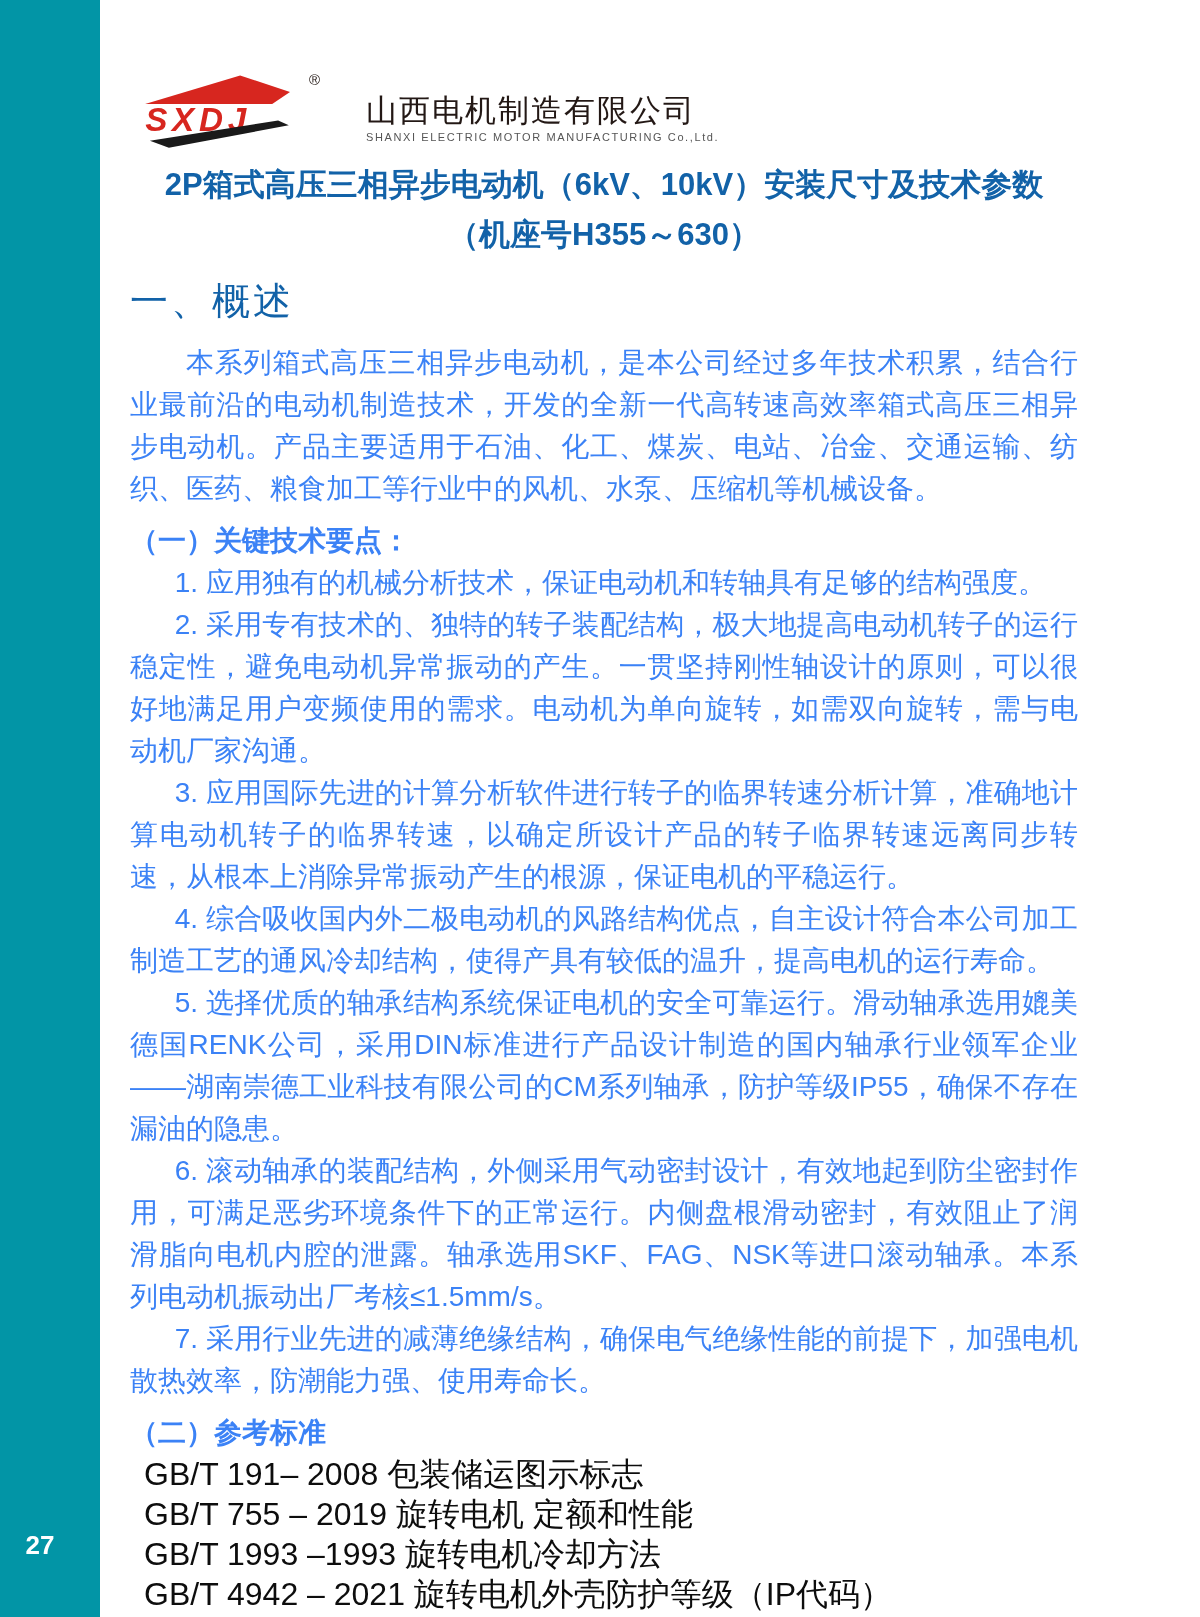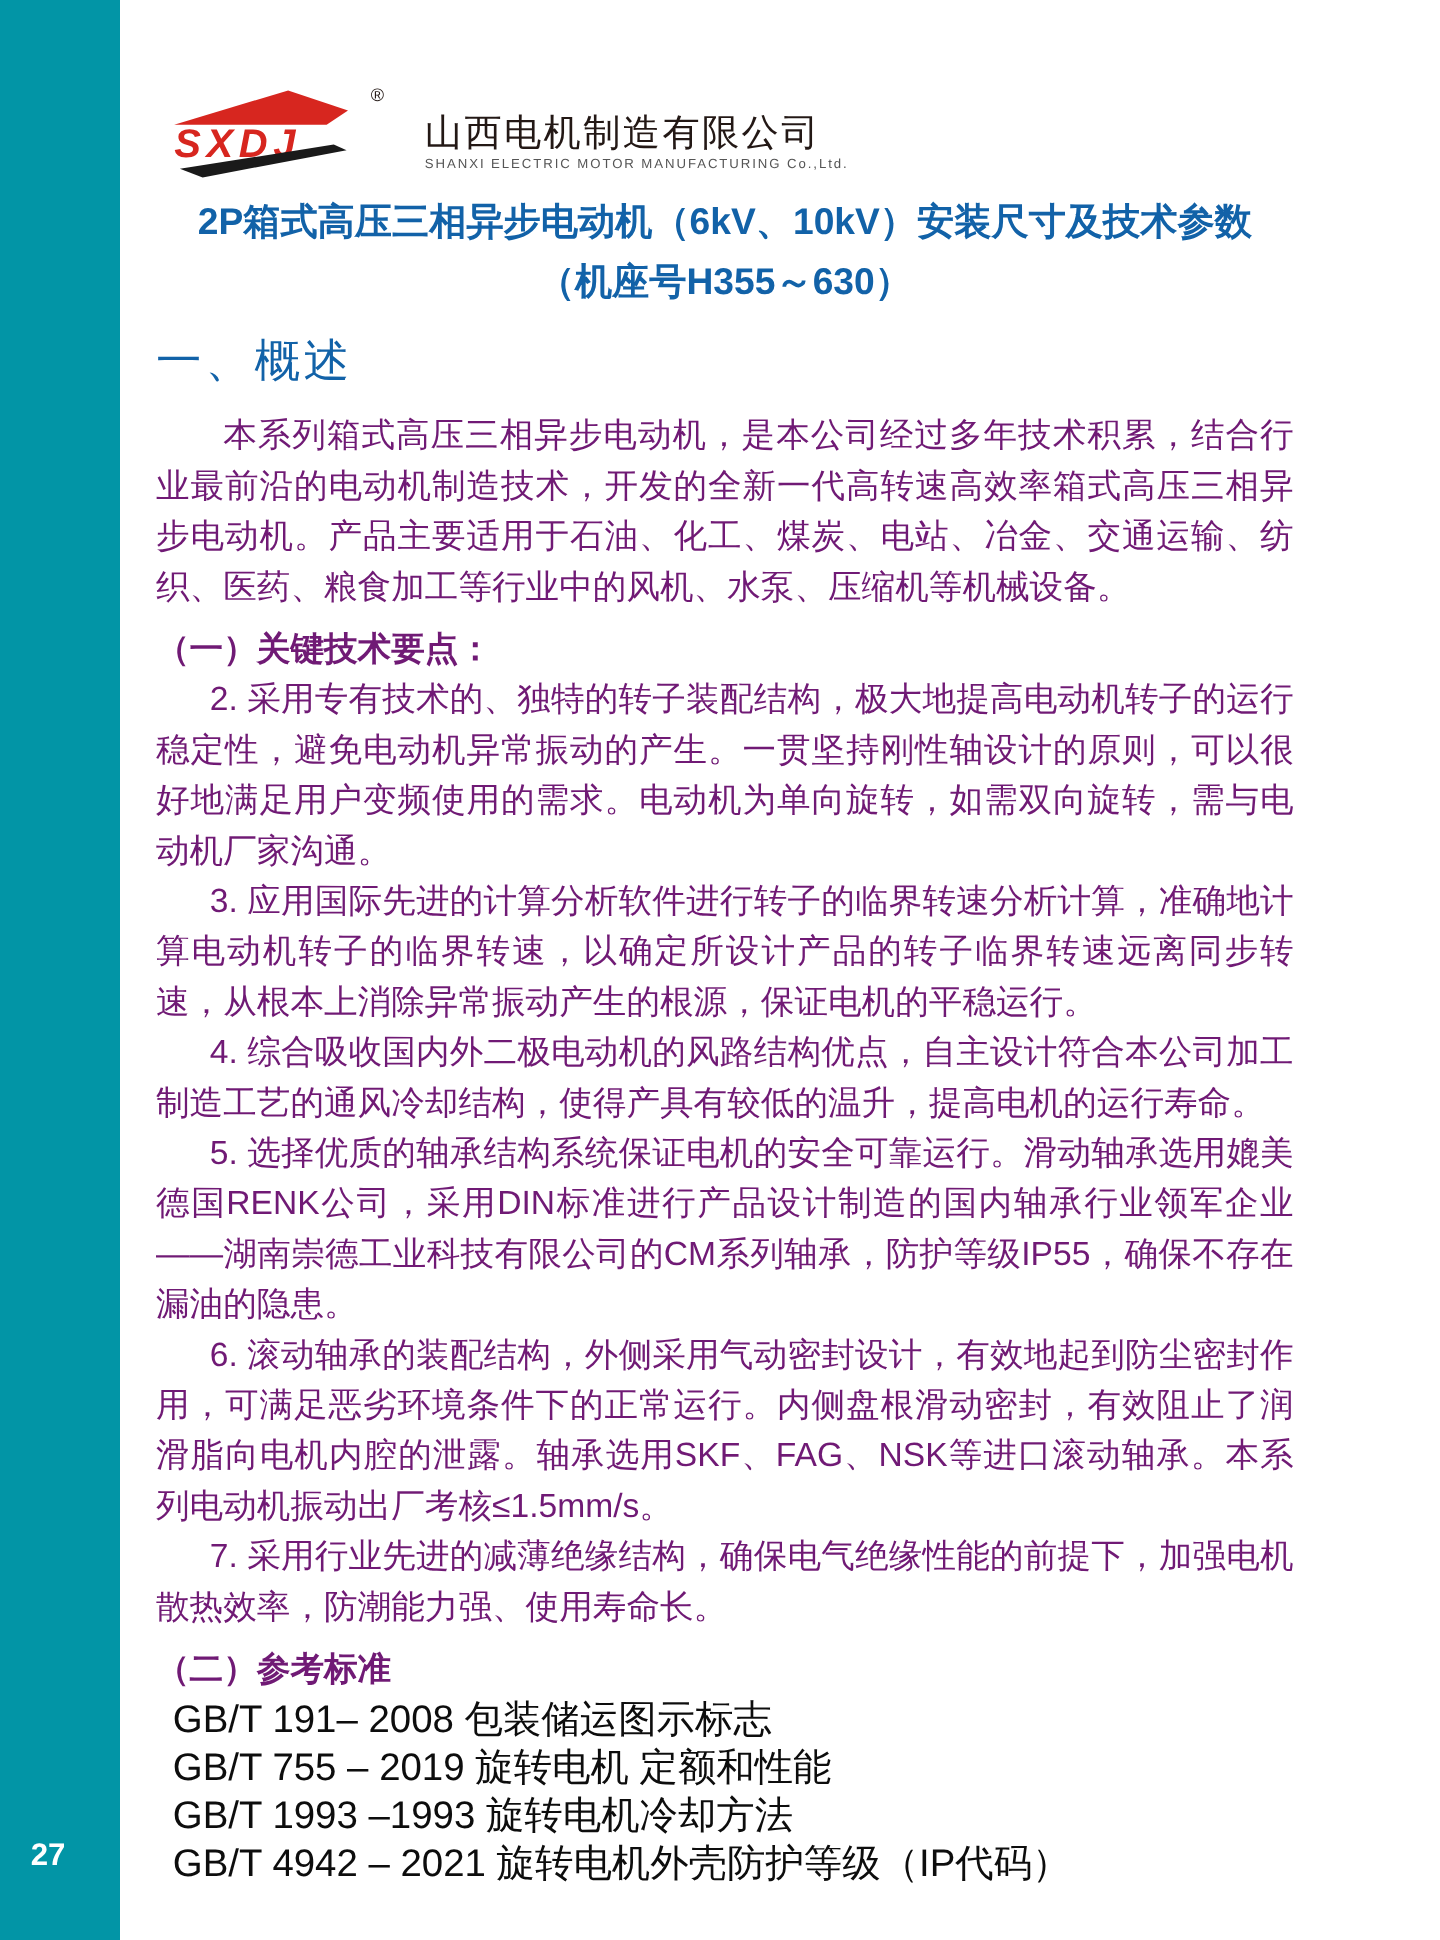--- a/index.html
+++ b/index.html
@@ -34,21 +34,21 @@
     margin-top:70px; margin-left:8px;
     height:82px;
     display:flex; align-items:center;
   }
   .logo-mark { width:190px; height:80px; position:relative; flex:0 0 auto; }
   .logo-mark svg { display:block; }
   .reg-mark {
     position:absolute; right:8px; top:0px;
     font-size:15px; color:#231815;
   }
-  .company-block { margin-left:26px; padding-top:14px; }
+  .company-block { margin-left:38px; padding-top:14px; }
   .company-cn {
     font-size:31px; color:#231815; letter-spacing:2px; font-weight:500;
     line-height:34px;
   }
   .company-en {
     font-size:11px; color:#555555; letter-spacing:1.6px; margin-top:3px;
   }
   
   .doc-title {
     margin-top:8px;
@@ -65,21 +65,21 @@
     font-weight:normal;
     font-size:38px;
     letter-spacing:3px;
     line-height:50px;
   }
   
   .body-p {
     font-size:28px;
     line-height:42px;
     text-align:justify;
-    color:#701a75;
+    color:#3b82f6;
   }
   .intro { margin-top:16px; text-indent:2em; }
   .subhead { font-weight:bold;margin-top:10px; }
   .kp-item { text-indent:1.6em; }
   .standards { margin-left:14px; }
   .std-line {
     font-size:32px;
     line-height:40px;
     white-space:nowrap;
     color:#0d0d0d;
@@ -112,20 +112,21 @@
     <div>2P箱式高压三相异步电动机（6kV、10kV）安装尺寸及技术参数</div>
     <div>（机座号H355～630）</div>
   </div>
 
   <div class="section-heading">一、概述</div>
 
   <p class="body-p intro">本系列箱式高压三相异步电动机，是本公司经过多年技术积累，结合行业最前沿的电动机制造技术，开发的全新一代高转速高效率箱式高压三相异步电动机。产品主要适用于石油、化工、煤炭、电站、冶金、交通运输、纺织、医药、粮食加工等行业中的风机、水泵、压缩机等机械设备。</p>
 
   <p class="body-p subhead">（一）关键技术要点：</p>
 
+  <p class="body-p kp-item">1. 应用独有的机械分析技术，保证电动机和转轴具有足够的结构强度。</p>
   <p class="body-p kp-item">2. 采用专有技术的、独特的转子装配结构，极大地提高电动机转子的运行稳定性，避免电动机异常振动的产生。一贯坚持刚性轴设计的原则，可以很好地满足用户变频使用的需求。电动机为单向旋转，如需双向旋转，需与电动机厂家沟通。</p>
   <p class="body-p kp-item">3. 应用国际先进的计算分析软件进行转子的临界转速分析计算，准确地计算电动机转子的临界转速，以确定所设计产品的转子临界转速远离同步转速，从根本上消除异常振动产生的根源，保证电机的平稳运行。</p>
   <p class="body-p kp-item">4. 综合吸收国内外二极电动机的风路结构优点，自主设计符合本公司加工制造工艺的通风冷却结构，使得产具有较低的温升，提高电机的运行寿命。</p>
   <p class="body-p kp-item">5. 选择优质的轴承结构系统保证电机的安全可靠运行。滑动轴承选用媲美德国RENK公司，采用DIN标准进行产品设计制造的国内轴承行业领军企业——湖南崇德工业科技有限公司的CM系列轴承，防护等级IP55，确保不存在漏油的隐患。</p>
   <p class="body-p kp-item">6. 滚动轴承的装配结构，外侧采用气动密封设计，有效地起到防尘密封作用，可满足恶劣环境条件下的正常运行。内侧盘根滑动密封，有效阻止了润滑脂向电机内腔的泄露。轴承选用SKF、FAG、NSK等进口滚动轴承。本系列电动机振动出厂考核≤1.5mm/s。</p>
   <p class="body-p kp-item">7. 采用行业先进的减薄绝缘结构，确保电气绝缘性能的前提下，加强电机散热效率，防潮能力强、使用寿命长。</p>
 
   <p class="body-p subhead">（二）参考标准</p>
 
   <div class="standards">

